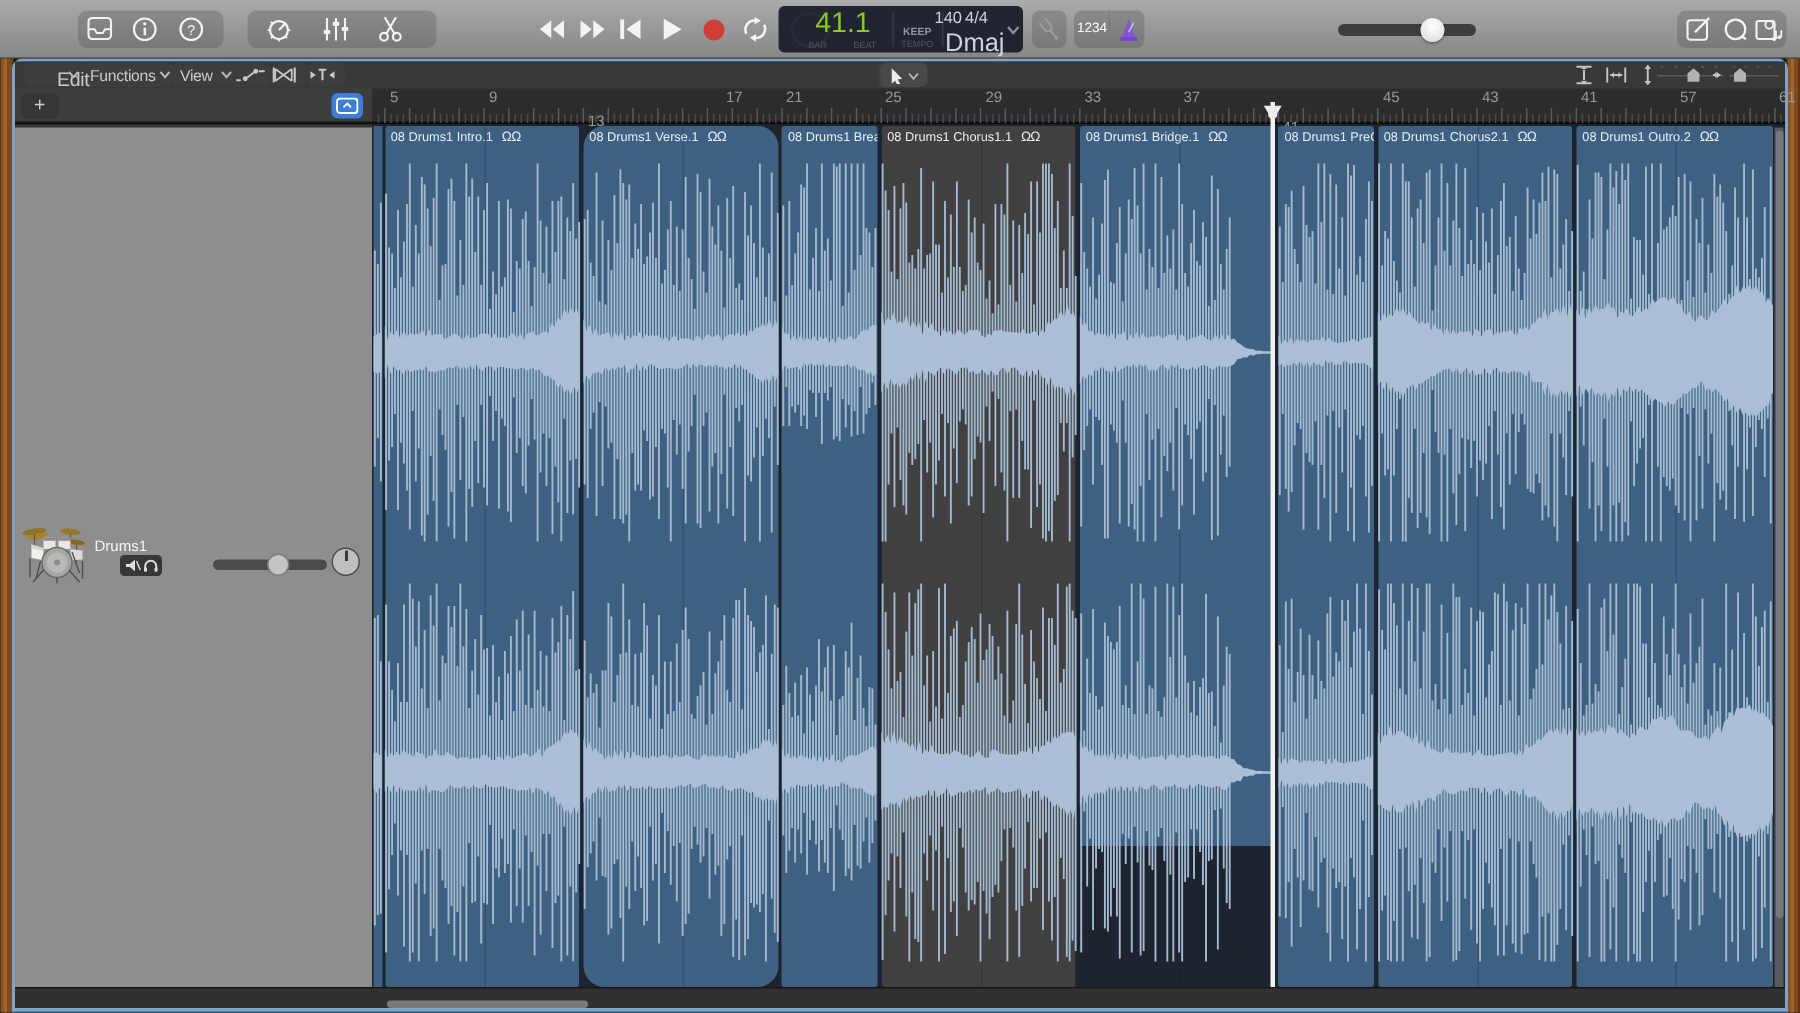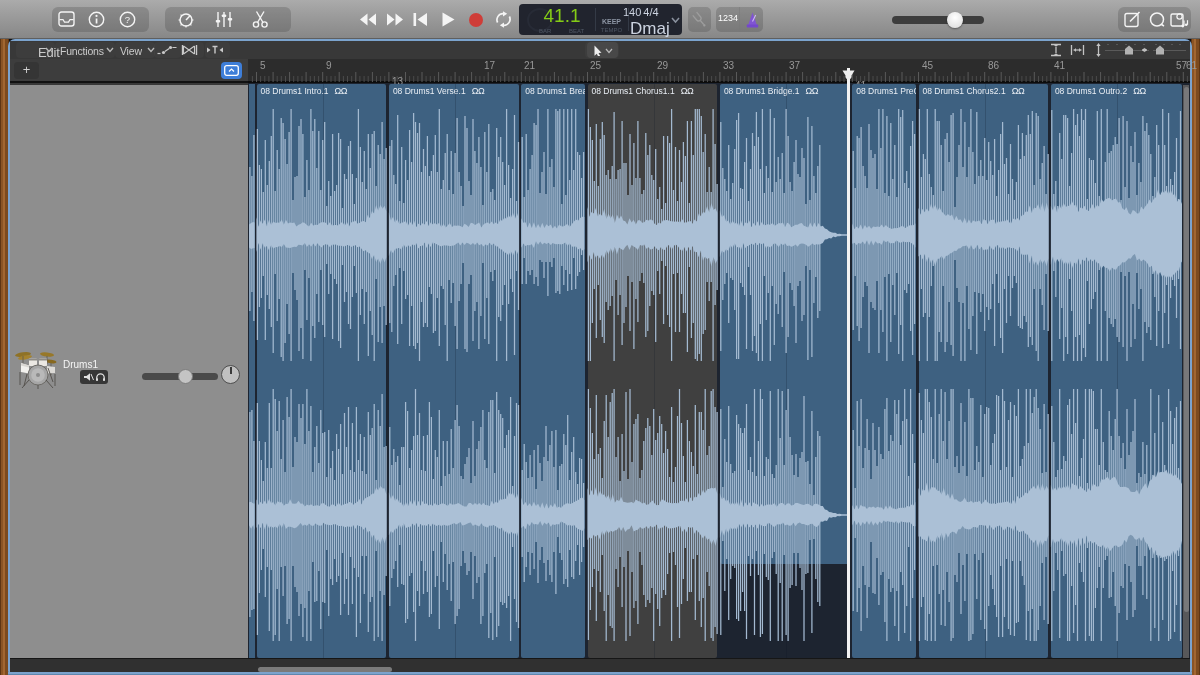--- a/index.html
+++ b/index.html
@@ -135,29 +135,29 @@
     <div style="position:absolute;left:326px;top:60px;font-size:10px;color:#989898;">9</div>
     <div style="position:absolute;left:392px;top:60px;font-size:10px;color:#989898;margin-top:16px;">13</div>
     <div style="position:absolute;left:440px;top:60px;font-size:10px;color:#989898;margin-left:44px;">17</div>
     <div style="position:absolute;left:524px;top:60px;font-size:10px;color:#989898;">21</div>
     <div style="position:absolute;left:590px;top:60px;font-size:10px;color:#989898;">25</div>
     <div style="position:absolute;left:657px;top:60px;font-size:10px;color:#989898;">29</div>
     <div style="position:absolute;left:723px;top:60px;font-size:10px;color:#989898;">33</div>
     <div style="position:absolute;left:789px;top:60px;font-size:10px;color:#989898;">37</div>
     <div style="position:absolute;left:855px;top:60px;font-size:10px;color:#989898;margin-top:20px;">41</div>
     <div style="position:absolute;left:922px;top:60px;font-size:10px;color:#989898;">45</div>
-    <div style="position:absolute;left:988px;top:60px;font-size:10px;color:#989898;">86</div>
+    <div style="position:absolute;left:988px;top:60px;font-size:10px;color:#989898;">43</div>
     <div style="position:absolute;left:1054px;top:60px;font-size:10px;color:#989898;">41</div>
-    <div style="position:absolute;left:1176px;top:60px;font-size:10px;color:#989898;">57</div>
+    <div style="position:absolute;left:1120px;top:60px;font-size:10px;color:#989898;">57</div>
     <div style="position:absolute;left:1186px;top:60px;font-size:10px;color:#989898;">61</div>
     <div style="position:absolute;left:249px;top:84px;width:5.5px;height:574px;background:#3e6181;"></div>
     <div style="position:absolute;left:256.5px;top:84px;width:129.8px;height:574px;background:#3e6181;border-radius:2px;overflow:hidden;">
       <div style="position:absolute;left:4px;top:2px;font-size:8.5px;color:#e9eef4;white-space:nowrap;">08 Drums1 Intro.1<span style="font-size:9px;letter-spacing:-0.5px;margin-left:6px;">ΩΩ</span></div>
     </div>
-    <div style="position:absolute;left:388.9px;top:84px;width:129.8px;height:574px;background:#3e6181;border-radius:2px;overflow:hidden;">
+    <div style="position:absolute;left:388.9px;top:84px;width:129.8px;height:574px;background:#3e6181;border-radius:14px;overflow:hidden;">
       <div style="position:absolute;left:4px;top:2px;font-size:8.5px;color:#e9eef4;white-space:nowrap;">08 Drums1 Verse.1<span style="font-size:9px;letter-spacing:-0.5px;margin-left:6px;">ΩΩ</span></div>
     </div>
     <div style="position:absolute;left:521.3px;top:84px;width:63.6px;height:574px;background:#3e6181;border-radius:2px;overflow:hidden;">
       <div style="position:absolute;left:4px;top:2px;font-size:8.5px;color:#e9eef4;white-space:nowrap;">08 Drums1 Breakd</div>
     </div>
     <div style="position:absolute;left:587.5px;top:84px;width:129.8px;height:574px;background:#404040;border-radius:2px;overflow:hidden;">
       <div style="position:absolute;left:4px;top:2px;font-size:8.5px;color:#e9eef4;white-space:nowrap;">08 Drums1 Chorus1.1<span style="font-size:9px;letter-spacing:-0.5px;margin-left:6px;">ΩΩ</span></div>
     </div>
     <div style="position:absolute;left:719.9px;top:84px;width:129.8px;height:480px;background:#3e6181;border-radius:2px;overflow:hidden;">
       <div style="position:absolute;left:4px;top:2px;font-size:8.5px;color:#e9eef4;white-space:nowrap;">08 Drums1 Bridge.1<span style="font-size:9px;letter-spacing:-0.5px;margin-left:6px;">ΩΩ</span></div>

